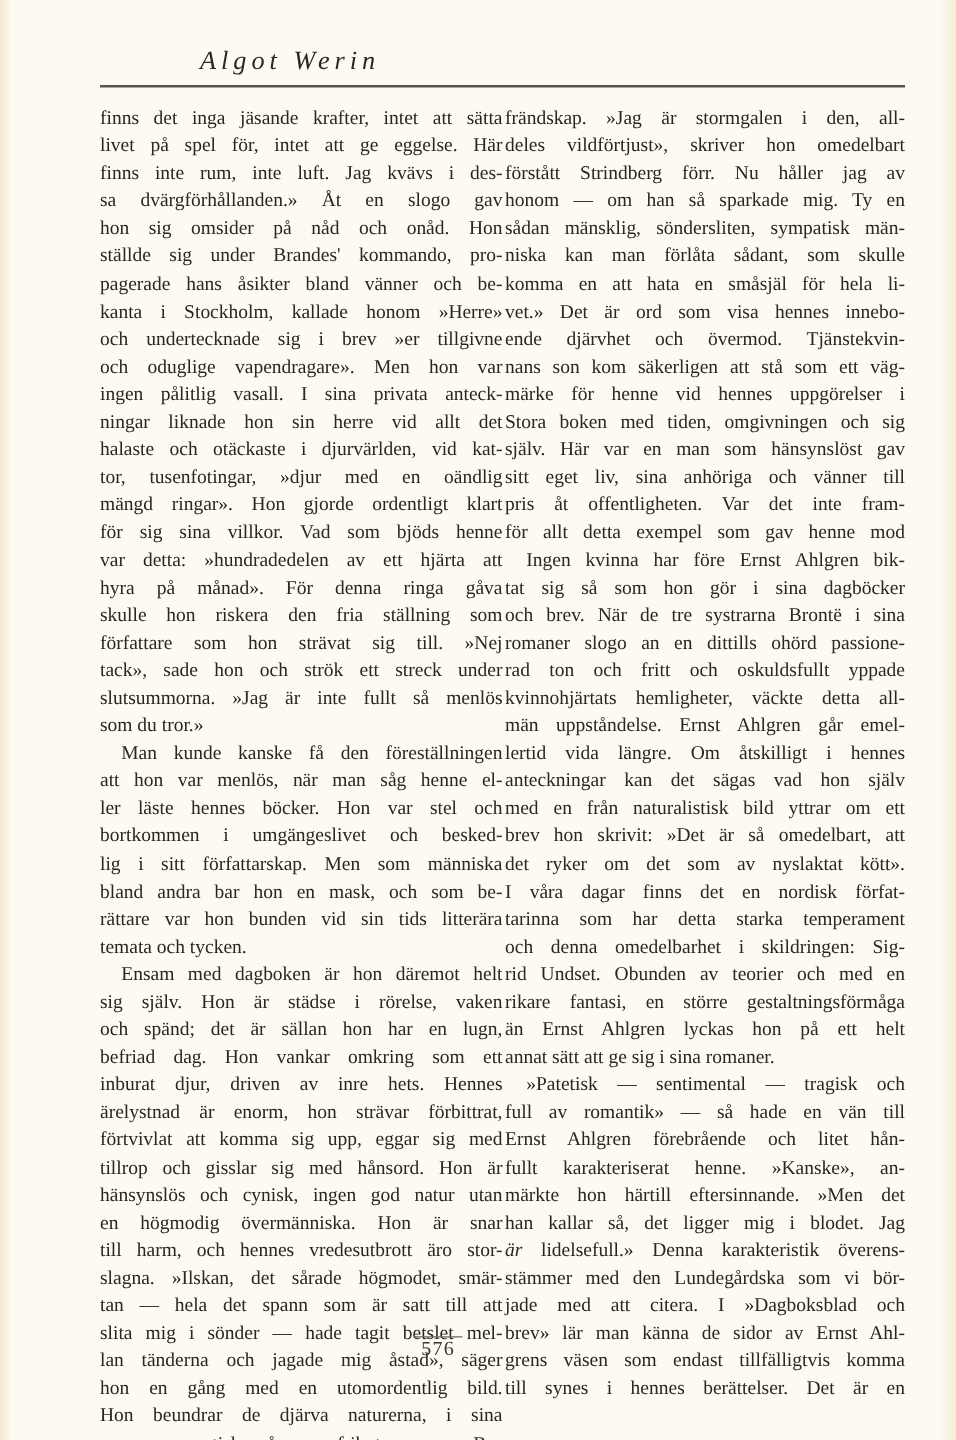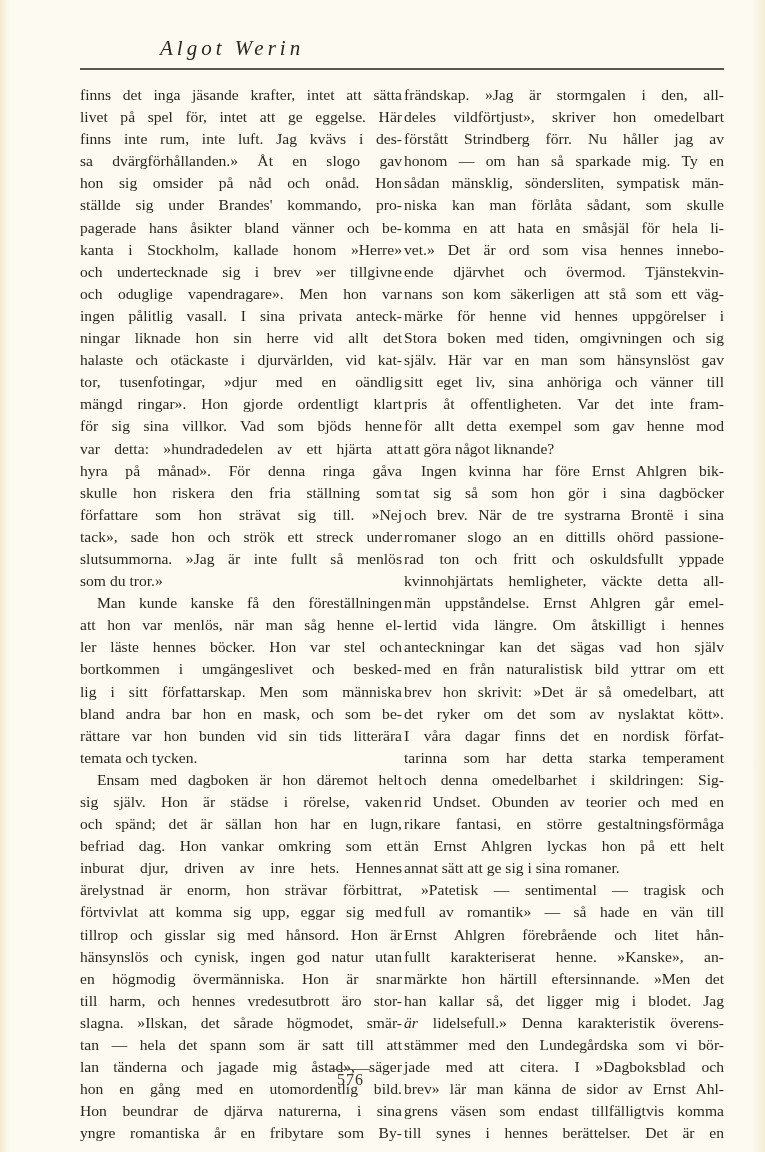--- a/index.html
+++ b/index.html
@@ -137,20 +137,21 @@
   <span class="line">befriad dag. Hon vankar omkring som ett</span>
   <span class="line">inburat djur, driven av inre hets. Hennes</span>
   <span class="line">ärelystnad är enorm, hon strävar förbittrat,</span>
   <span class="line">förtvivlat att komma sig upp, eggar sig med</span>
   <span class="line">tillrop och gisslar sig med hånsord. Hon är</span>
   <span class="line">hänsynslös och cynisk, ingen god natur utan</span>
   <span class="line">en högmodig övermänniska. Hon är snar</span>
   <span class="line">till harm, och hennes vredesutbrott äro stor-</span>
   <span class="line">slagna. »Ilskan, det sårade högmodet, smär-</span>
   <span class="line">tan — hela det spann som är satt till att</span>
+  <span class="line">slita mig i sönder — hade tagit betslet mel-</span>
   <span class="line">lan tänderna och jagade mig åstad», säger</span>
   <span class="line">hon en gång med en utomordentlig bild.</span>
   <span class="line">Hon beundrar de djärva naturerna, i sina</span>
   <span class="line">yngre romantiska år en fribytare som By-</span>
 
 </div>
 
 <div class="column col-right">
   <span class="line">frändskap. »Jag är stormgalen i den, all-</span>
   <span class="line">deles vildförtjust», skriver hon omedelbart</span>
@@ -161,21 +162,20 @@
   <span class="line">komma en att hata en småsjäl för hela li-</span>
   <span class="line">vet.» Det är ord som visa hennes innebo-</span>
   <span class="line">ende djärvhet och övermod. Tjänstekvin-</span>
   <span class="line">nans son kom säkerligen att stå som ett väg-</span>
   <span class="line">märke för henne vid hennes uppgörelser i</span>
   <span class="line">Stora boken med tiden, omgivningen och sig</span>
   <span class="line">själv. Här var en man som hänsynslöst gav</span>
   <span class="line">sitt eget liv, sina anhöriga och vänner till</span>
   <span class="line">pris åt offentligheten. Var det inte fram-</span>
   <span class="line">för allt detta exempel som gav henne mod</span>
-  <span class="line last">att göra något liknande?</span>
   <span class="line indent">Ingen kvinna har före Ernst Ahlgren bik-</span>
   <span class="line">tat sig så som hon gör i sina dagböcker</span>
   <span class="line">och brev. När de tre systrarna Brontë i sina</span>
   <span class="line">romaner slogo an en dittills ohörd passione-</span>
   <span class="line">rad ton och fritt och oskuldsfullt yppade</span>
   <span class="line">kvinnohjärtats hemligheter, väckte detta all-</span>
   <span class="line">män uppståndelse. Ernst Ahlgren går emel-</span>
   <span class="line">lertid vida längre. Om åtskilligt i hennes</span>
   <span class="line">anteckningar kan det sägas vad hon själv</span>
   <span class="line">med en från naturalistisk bild yttrar om ett</span>

